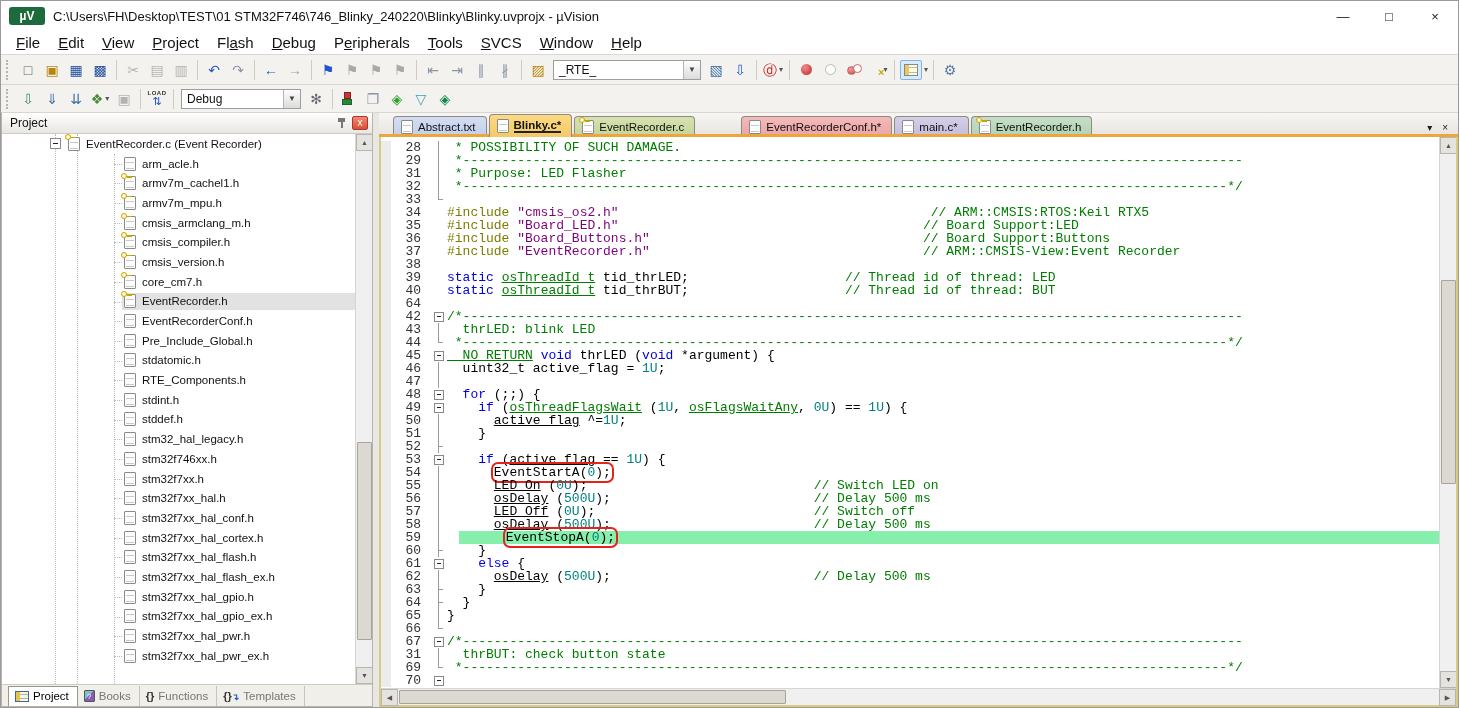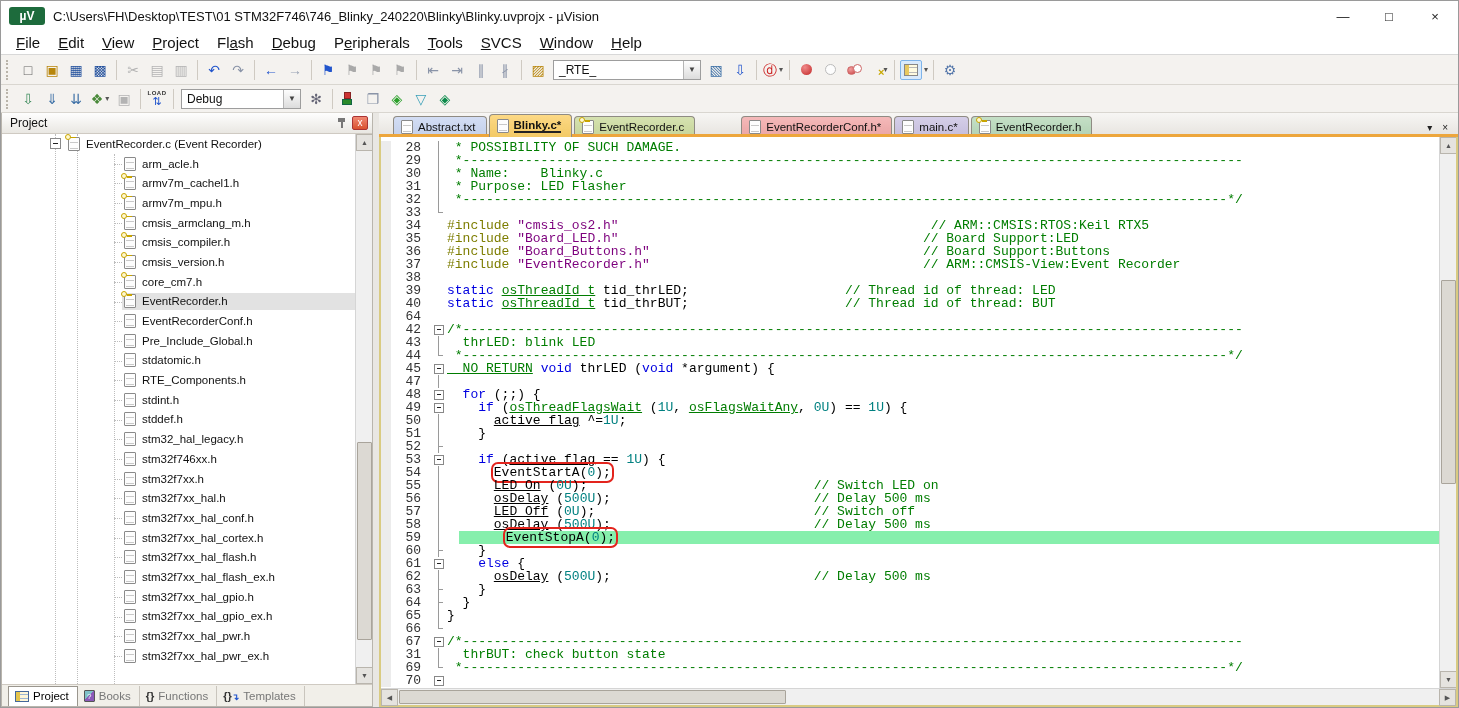--- a/index.html
+++ b/index.html
@@ -620,26 +620,20 @@
                 <span class="code"><span class="cm"> * POSSIBILITY OF SUCH DAMAGE.</span></span>
               </div>
               <div class="cline">
                 <span class="marginstrip"></span>
                 <span class="lnum">29</span>
                 <span class="fm v"></span>
                 <span class="code"><span class="cm"> *----------------------------------------------------------------------------------------------------</span></span>
               </div>
               <div class="cline">
                 <span class="marginstrip"></span>
-                <span class="lnum">30</span>
-                <span class="fm v"></span>
-                <span class="code"><span class="cm"> * Name:    Blinky.c</span></span>
-              </div>
-              <div class="cline">
-                <span class="marginstrip"></span>
                 <span class="lnum">31</span>
                 <span class="fm v"></span>
                 <span class="code"><span class="cm"> * Purpose: LED Flasher</span></span>
               </div>
               <div class="cline">
                 <span class="marginstrip"></span>
                 <span class="lnum">32</span>
                 <span class="fm v"></span>
                 <span class="code"><span class="cm"> *--------------------------------------------------------------------------------------------------*/</span></span>
               </div>
@@ -713,20 +707,26 @@
                 <span class="marginstrip"></span>
                 <span class="lnum">44</span>
                 <span class="fm l"></span>
                 <span class="code"><span class="cm"> *--------------------------------------------------------------------------------------------------*/</span></span>
               </div>
               <div class="cline">
                 <span class="marginstrip"></span>
                 <span class="lnum">45</span>
                 <span class="fm b"></span>
                 <span class="code"><span class="sys">__NO_RETURN</span><span class="pl"> </span><span class="kw">void</span><span class="pl"> thrLED (</span><span class="kw">void</span><span class="pl"> *argument) {</span></span>
+              </div>
+              <div class="cline">
+                <span class="marginstrip"></span>
+                <span class="lnum">46</span>
+                <span class="fm v"></span>
+                <span class="code"><span class="pl">  uint32_t active_flag = </span><span class="num">1U</span><span class="pl">;</span></span>
               </div>
               <div class="cline">
                 <span class="marginstrip"></span>
                 <span class="lnum">47</span>
                 <span class="fm v"></span>
                 <span class="code"></span>
               </div>
               <div class="cline">
                 <span class="marginstrip"></span>
                 <span class="lnum">48</span>

